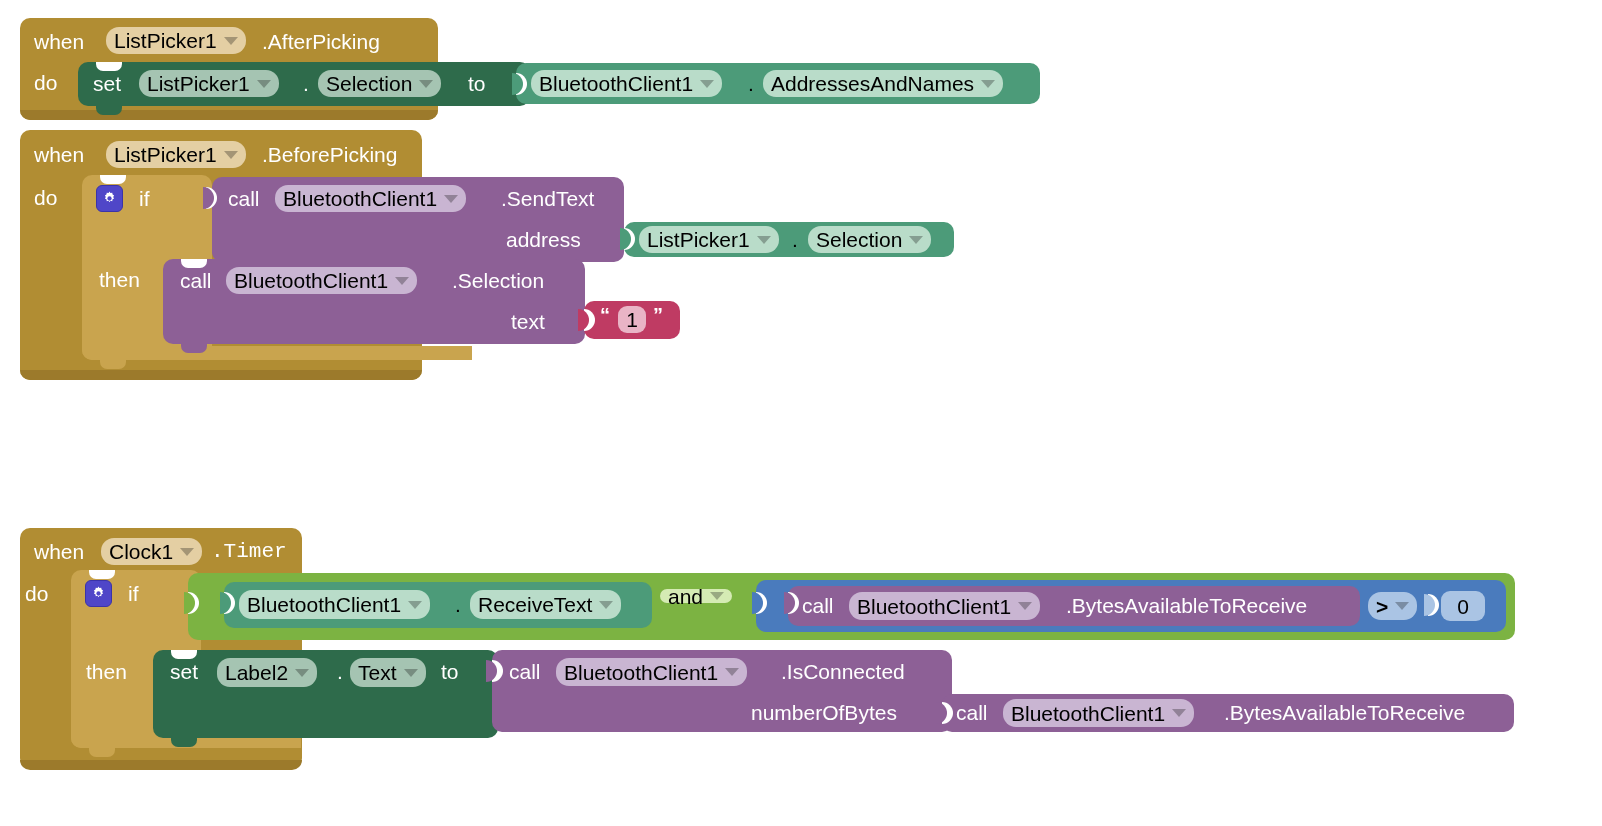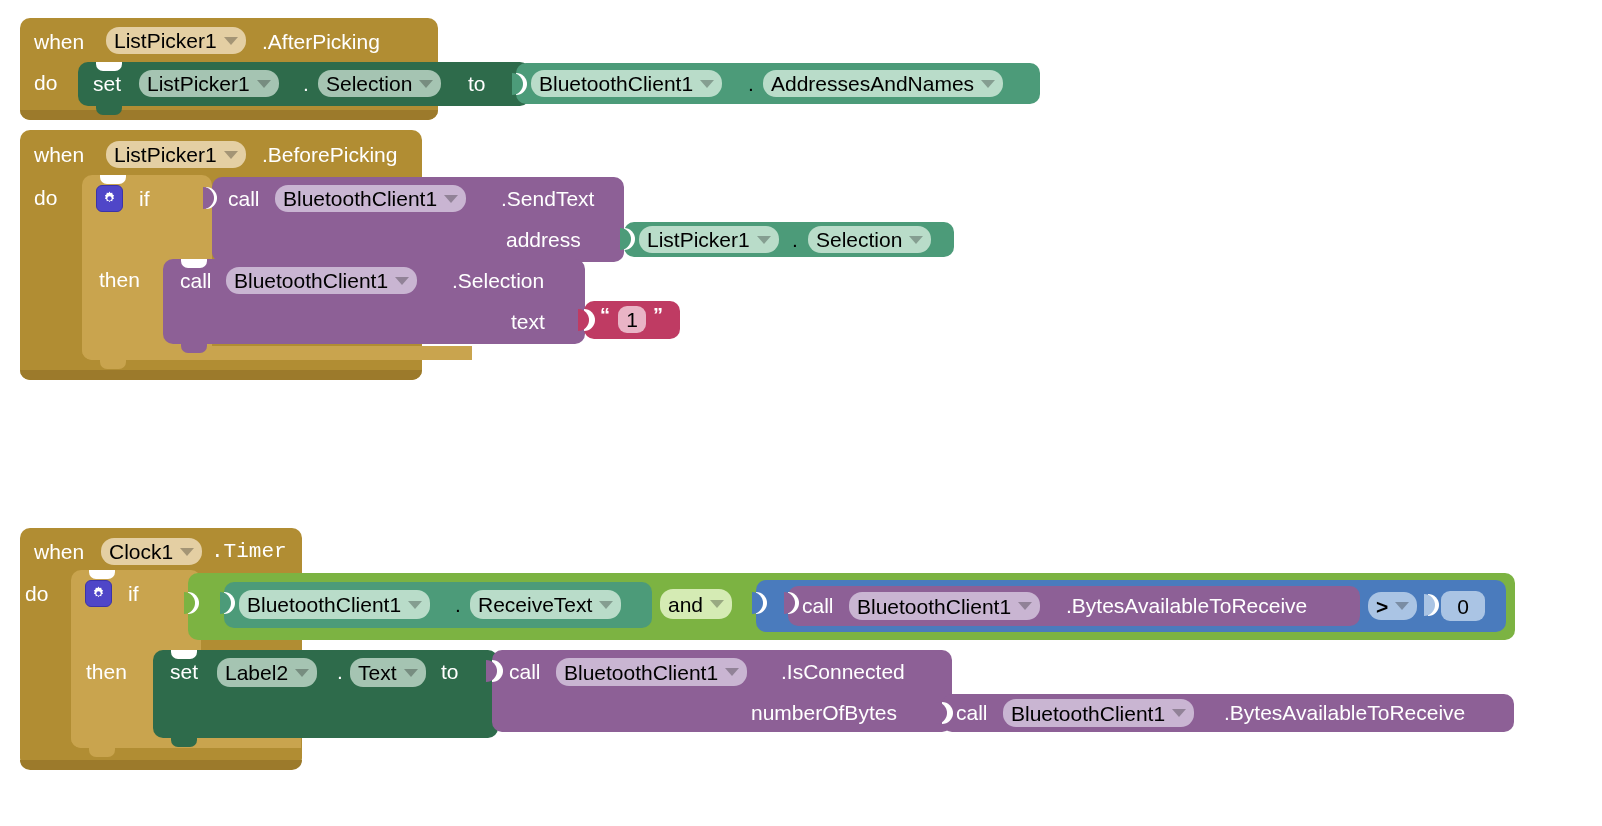--- a/index.html
+++ b/index.html
@@ -273,21 +273,21 @@
 <div class="field green-get-fld" style="left:239px; top:590px; height:29px;">
   <span class="txt">BluetoothClient1</span>
   <span class="caret"></span>
 </div>
 <span class="lbl dark" style="left:455px; top:594px;">.</span>
 <div class="field green-get-fld" style="left:470px; top:590px; height:29px;">
   <span class="txt">ReceiveText</span>
   <span class="caret"></span>
 </div>
 
-<div class="field olive-field" style="left:660px; top:589px; height:30px;">
+<div class="field olive-field" style="left:660px; top:589px; height:14px;">
   <span class="txt">and</span>
   <span class="caret"></span>
 </div>
 
 <div class="blk blue r-all" style="left:756px; top:580px; width:750px; height:52px;"></div>
 <div class="socket" style="left:756px; top:592px;"></div>
 <div class="plug blue" style="left:752px; top:592px;"></div>
 
 <div class="blk purple r-all" style="left:788px; top:586px; width:572px; height:40px;"></div>
 <div class="socket" style="left:788px; top:592px;"></div>

